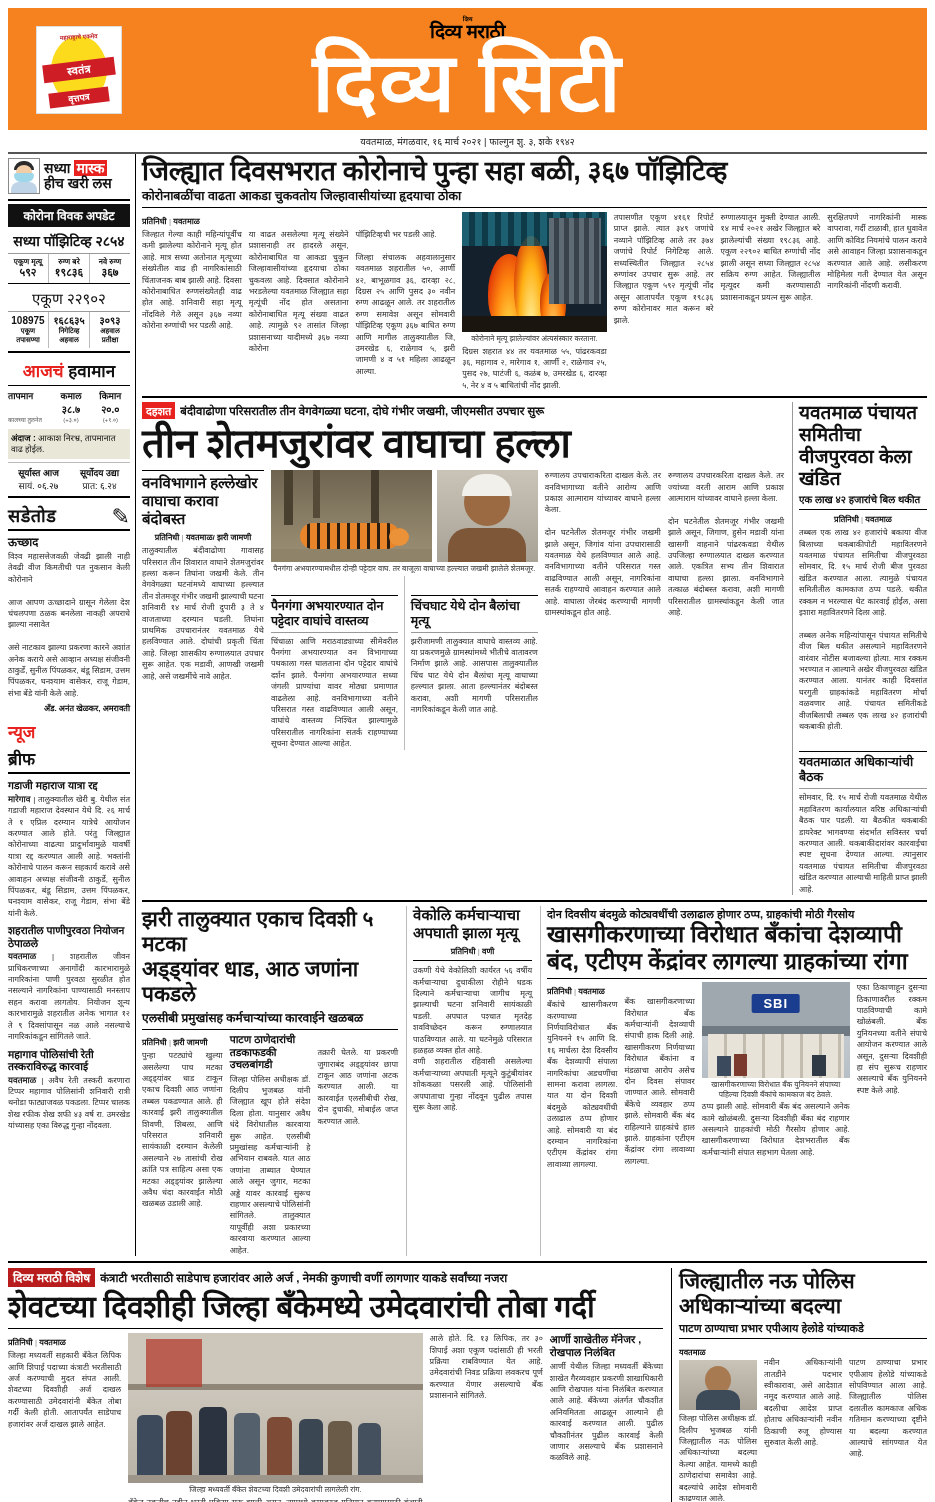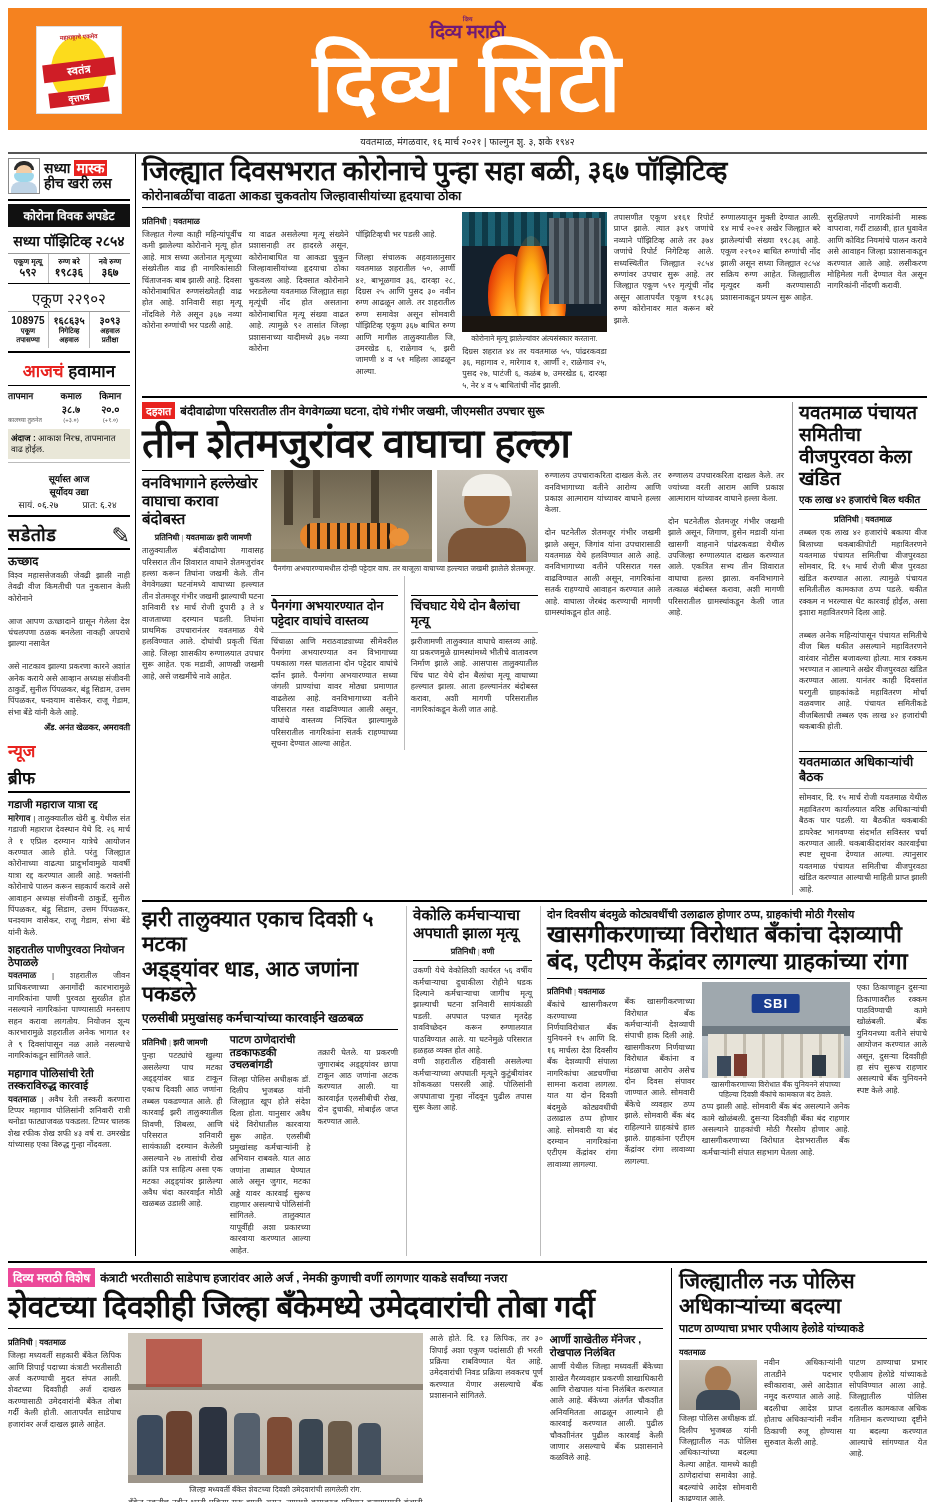--- a/index.html
+++ b/index.html
@@ -12,21 +12,21 @@
             display:flex;align-items:center;justify-content:center;overflow:hidden;}
   .logo-inner{position:relative;width:80px;height:82px;display:flex;align-items:center;justify-content:center;}
   .logo-ellipse{position:absolute;width:56px;height:68px;border-radius:50%;background:#fcdb1c;}
   .logo-arc{position:absolute;top:4px;left:8px;width:64px;height:18px;font-size:6px;color:#c1272d;
             text-align:center;line-height:9px;font-weight:bold;transform:rotate(-3deg);}
   .logo-band{position:absolute;width:72px;background:#cf1d26;color:#fff;font-weight:bold;text-align:center;
              transform:rotate(-7deg);padding:3px 0;font-size:11px;line-height:12px;letter-spacing:.2px;}
   .logo-sub{position:absolute;bottom:6px;left:10px;width:60px;background:#cf1d26;color:#fff;font-weight:bold;
             text-align:center;transform:rotate(-7deg);padding:1px 0;font-size:9px;}
   .brand-wrap{position:absolute;left:0;right:0;top:8px;text-align:center;}
-  .brand-kicker{font-size:19px;font-weight:bold;color:#701a75;letter-spacing:-.5px;line-height:1;}
+  .brand-kicker{font-size:19px;font-weight:bold;color:#000000;letter-spacing:-.5px;line-height:1;}
   .brand-kicker .tiny{display:block;font-size:6px;line-height:6px;}
   .brand-main{font-size:82px;line-height:86px;font-weight:bold;color:#fff;letter-spacing:2px;
               font-family:"Liberation Serif", serif;}
   .dateline{text-align:center;font-size:9.5px;padding:5px 0 4px;border-bottom:2px solid #555;margin:0 8px 0 8px;color:#222;}
 
   
   .body-grid{display:flex;margin:0 8px;}
   .col-left{width:122px;flex:0 0 122px;border-right:1.5px solid #000;padding-right:5px;}
   .col-main{flex:1;padding-left:6px;}
 
@@ -55,21 +55,21 @@
 
   
   .wx-head{text-align:center;font-size:17px;font-weight:bold;padding:6px 0 3px;border-bottom:1.5px solid #000;}
   .wx-head .red{color:#e8231f;}
   .wx-row{display:flex;font-size:9px;font-weight:bold;padding:3px 0 0;}
   .wx-row .c1{flex:1.1;} .wx-row .c2{flex:1;text-align:center;} .wx-row .c3{flex:1;text-align:center;}
   .wx-vals{display:flex;font-size:10px;font-weight:bold;}
   .wx-sub{display:flex;font-size:6px;color:#555;padding-bottom:3px;}
   .wx-note{background:#e9e7d8;font-size:8.5px;padding:4px 3px;line-height:11px;margin:2px 0 3px;}
   .wx-note b{color:#111;}
-  .wx-sun{display:flex;font-size:9px;font-weight:bold;border-top:1px solid #bbb;padding-top:9px;flex-direction:column;}
+  .wx-sun{display:flex;font-size:9px;font-weight:bold;border-top:1px solid #bbb;padding-top:3px;}
   .wx-sun div{flex:1;text-align:center;}
   .wx-sunv{display:flex;font-size:9px;padding-bottom:4px;border-bottom:2px solid #000;}
   .wx-sunv div{flex:1;text-align:center;}
 
   
   .col-head{display:flex;align-items:flex-end;justify-content:space-between;padding:5px 0 2px;border-bottom:2px solid #000;}
   .col-head .t{font-size:18px;font-weight:bold;letter-spacing:.5px;}
   .quill{font-size:22px;line-height:20px;}
   .sub-h{font-size:11.5px;font-weight:bold;padding:5px 0 2px;line-height:13px;}
   .ptxt{font-size:8px;line-height:11.4px;text-align:justify;color:#2a2a2a;}
@@ -89,21 +89,21 @@
   .cbyline .sep{color:#888;font-weight:normal;}
   .photo{background:#2d3640;position:relative;overflow:hidden;}
   .cap{font-size:7.5px;color:#333;padding:2px 0 2px;line-height:9.5px;text-align:center;}
   .kick{background:#e8231f;color:#fff;font-size:11px;font-weight:bold;padding:1px 4px;}
   .kick-txt{font-size:11.5px;font-weight:bold;}
   .big-h{font-size:40px;font-weight:bold;line-height:45px;letter-spacing:-.5px;padding:2px 0 2px;}
   .mid-h{font-size:19px;font-weight:bold;line-height:22px;}
   .small-h{font-size:15px;font-weight:bold;line-height:18px;}
   .box-h{font-size:12.5px;font-weight:bold;line-height:15px;border-top:1.5px solid #000;border-bottom:1px solid #999;padding:3px 0;margin:19px 0 3px;}
   .vline{border-left:1px solid #bbb;padding-left:6px;}
-  .dm-special{background:#ec4899;color:#fff;font-size:12px;font-weight:bold;padding:1px 5px;}
+  .dm-special{background:#b91c1c;color:#fff;font-size:12px;font-weight:bold;padding:1px 5px;}
 
   .tiger{position:absolute;inset:0;}
   .fire{position:absolute;inset:0;background:#14202c;}
   .flame{position:absolute;bottom:0;border-radius:50% 50% 45% 45%;}
   .bank{position:absolute;inset:0;background:linear-gradient(#cfd6db,#b7bfc6);}
   .queue{position:absolute;inset:0;background:linear-gradient(#d7d2c8,#b9b2a6);}
   .mug{position:absolute;inset:0;background:linear-gradient(#c9c3b8,#a8a296);}
   .sbi{position:absolute;left:50%;transform:translateX(-50%);top:12%;background:#1b3d8f;color:#fff;
        font-weight:bold;font-size:13px;padding:2px 12px;border-radius:2px;letter-spacing:1px;}
 </style>

